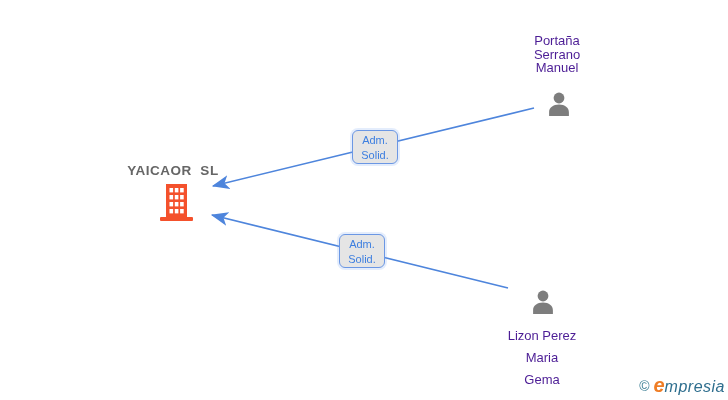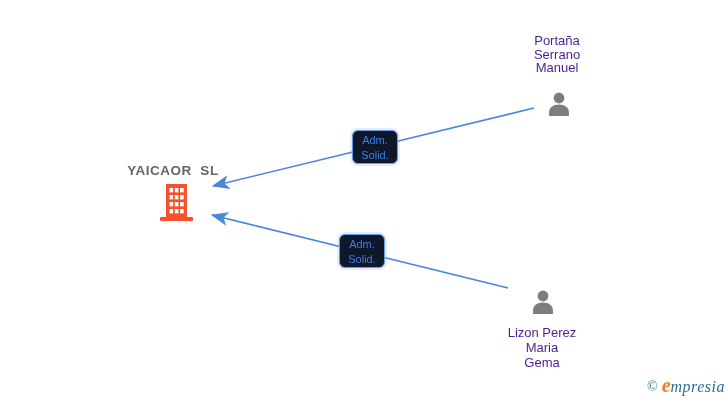--- a/index.html
+++ b/index.html
@@ -14,21 +14,21 @@
   #edges-svg {
     position: absolute;
     left: 0; top: 0;
     width: 728px; height: 400px;
   }
   .edge-label {
     position: absolute;
     box-sizing: border-box;
     width: 46px;
     height: 34px;
-    background: #0f172a;
+    background: #e5e5e5;
     border: 1.4px solid #6b97e4;
     border-radius: 6px;
     box-shadow: 0 0 0 2px rgba(130, 175, 240, 0.22);
     color: #3d7fe0;
     font-size: 11px;
     line-height: 15px;
     text-align: center;
     white-space: pre-line;
     padding-top: 2px;
   }
@@ -49,21 +49,21 @@
     font-weight: bold;
     font-size: 13.5px;
     letter-spacing: 0.5px;
     white-space: pre;
   }
   .icon-wrap { position: absolute; display: block; }
   #watermark {
     position: absolute;
     right: 3px;
     bottom: 3px;
-    font-family: Liberation Serif, serif;
+    font-family: Liberation Sans, sans-serif;
     font-style: italic;
     white-space: nowrap;
   }
   #watermark .copy {
     color: #3c7f95;
     font-size: 14px;
     font-style: normal;
     vertical-align: 1px;
     margin-right: 4px;
   }
@@ -129,21 +129,21 @@
       <path d="M14 12.6c-5.9 0-9.9 3.1-9.9 7.7V24h19.8v-3.7c0-4.6-4-7.7-9.9-7.7z"></path>
     </svg>
   </span>
 
   <span class="icon-wrap" style="left:529px; top:290px;">
     <svg width="28" height="24" viewBox="0 0 28 24" fill="#7d7d7d">
       <circle cx="14" cy="6" r="5.4"></circle>
       <path d="M14 12.6c-5.9 0-9.9 3.1-9.9 7.7V24h19.8v-3.7c0-4.6-4-7.7-9.9-7.7z"></path>
     </svg>
   </span>
-  <div class="node-label" style="left:482px; top:325px; line-height:15px;">Lizon Perez
+  <div class="node-label" style="left:482px; top:325px; line-height:22px;">Lizon Perez
 Maria
 Gema</div>
 
   <div id="watermark">
     <span class="copy">©</span><span class="brand-e">e</span><span class="brand-rest">mpresia</span>
   </div>
 
 </div>
 
 </body></html>

